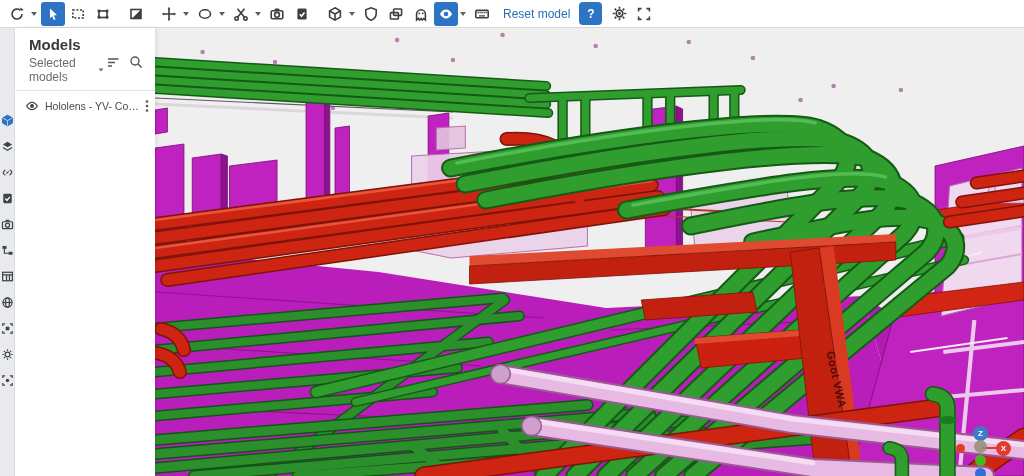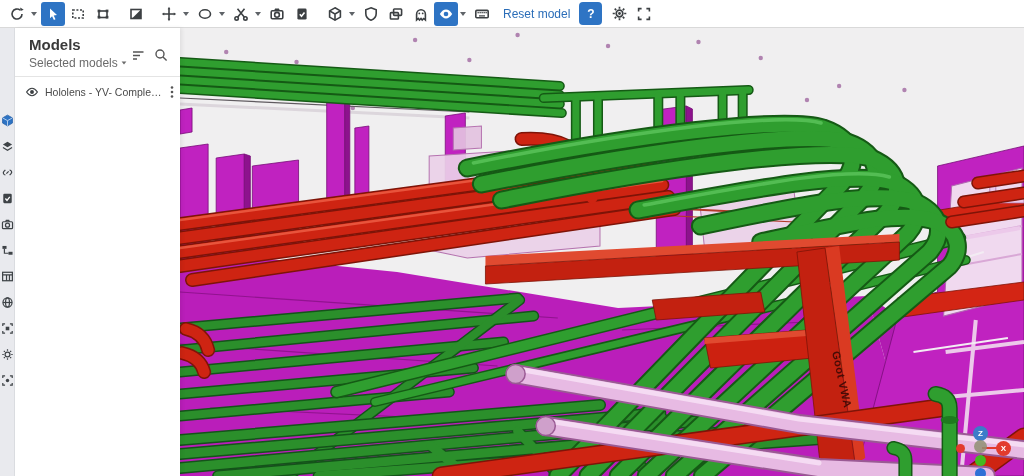--- a/index.html
+++ b/index.html
@@ -27,21 +27,21 @@
   
   .main { flex:1; display:flex; min-height:0; }
 
   .strip { width:15px; background:#e9eaee; border-right:1px solid #dcdee2;
            display:flex; flex-direction:column; align-items:center; padding-top:86px; gap:13px; flex:0 0 auto; }
   .strip .si { width:13px; height:13px; cursor:pointer; }
   .strip .si svg { display:block; width:13px; height:13px; }
   .sst { stroke:#3e4347; stroke-width:1.5; fill:none; }
   .sfl { fill:#3e4347; }
 
-  .panel { width:165px; background:#fff; box-shadow:2px 0 4px rgba(0,0,0,.07); z-index:2;
+  .panel { width:140px; background:#fff; box-shadow:2px 0 4px rgba(0,0,0,.07); z-index:2;
            display:flex; flex-direction:column; flex:0 0 auto; }
   .phead { padding:8px 12px 6px 14px; border-bottom:1px solid #e4e4e4; display:flex; justify-content:space-between; }
   .ptitles { display:flex; flex-direction:column; }
   .ptitle { font-size:15px; font-weight:600; color:#3a3a3a; }
   .pfilter { font-size:12px; color:#6b6b6b; margin-top:3px; display:flex; align-items:center; cursor:pointer; }
   .pfilter .caret { border-top-color:#6b6b6b; transform:scale(.8); margin-left:3px; }
   .picos { display:flex; align-items:center; gap:9px; padding-top:4px; }
   .picos svg { cursor:pointer; display:block; }
   .mrow { display:flex; align-items:center; gap:6px; padding:8px 6px 8px 10px; font-size:10.5px; color:#4a4a4a; cursor:pointer; }
   .mname { flex:1; white-space:nowrap; overflow:hidden; text-overflow:ellipsis; }

